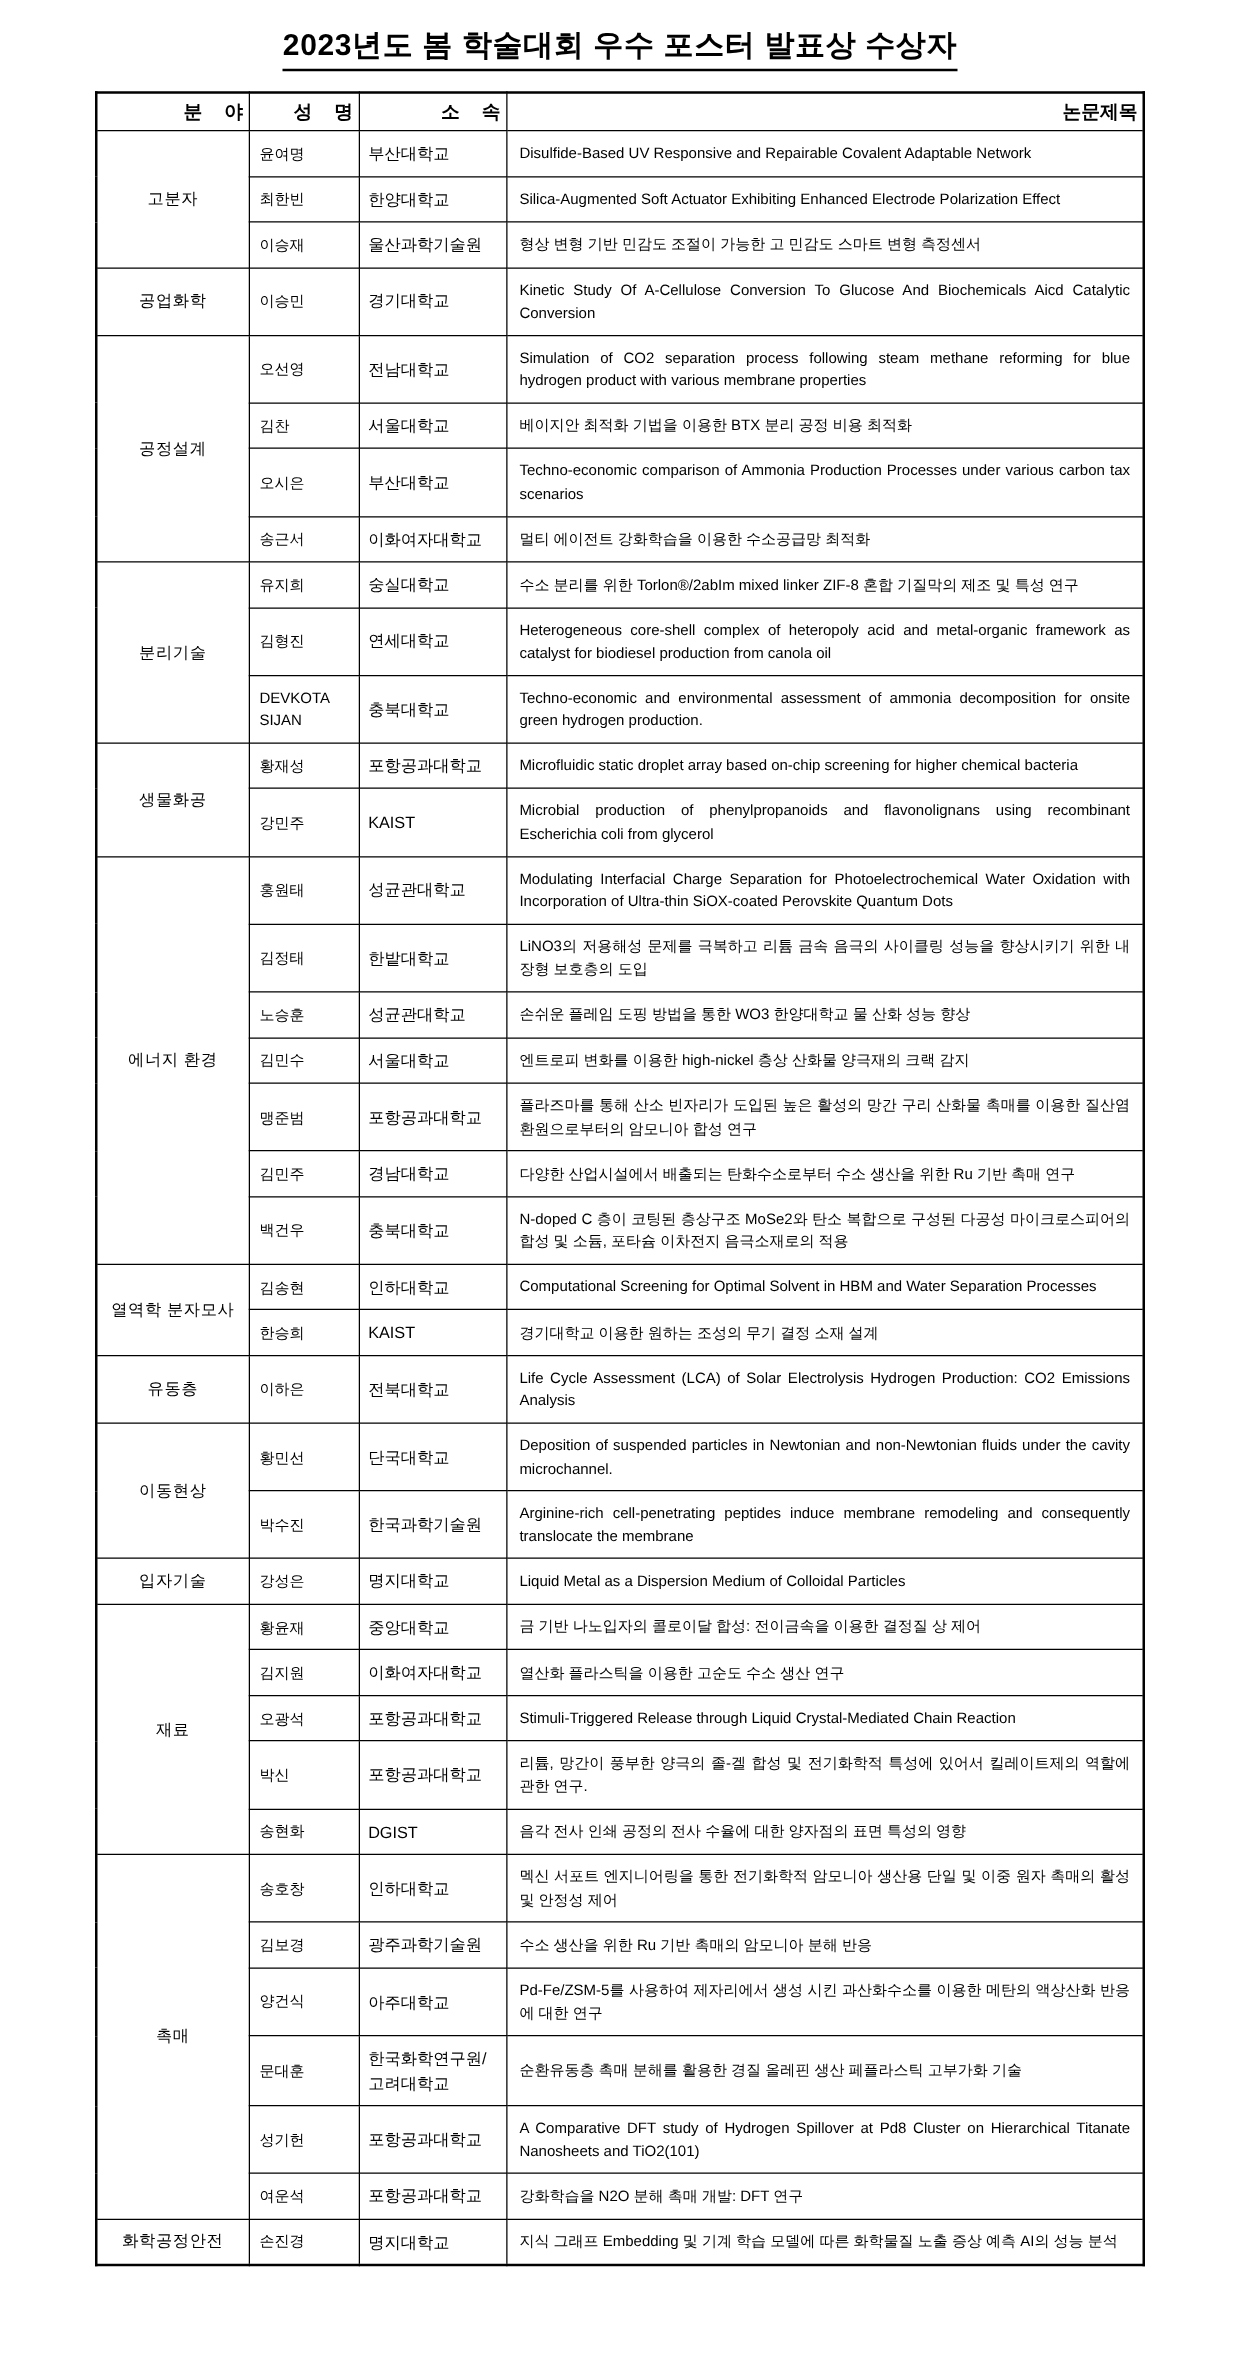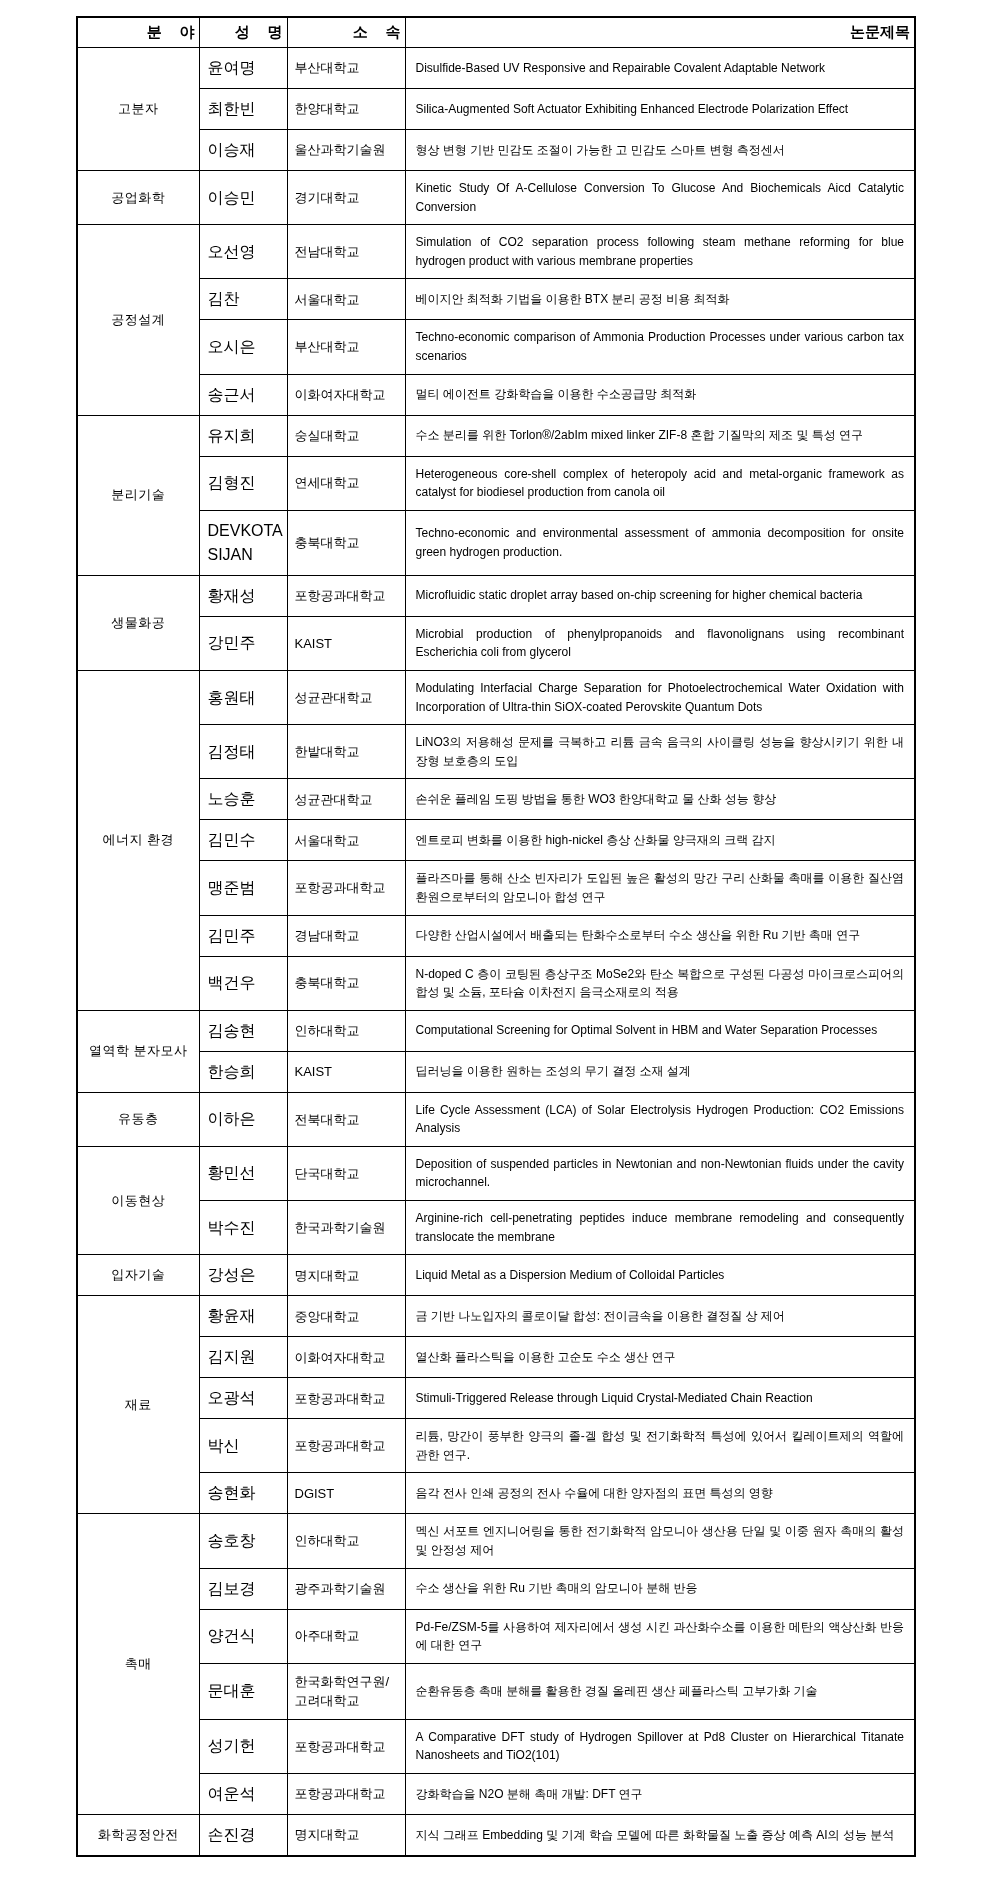--- a/index.html
+++ b/index.html
@@ -53,21 +53,21 @@
   col.c-affil { width: 118px; }
   col.c-title { width: 510px; }
   td.field-cell {
     text-align: center;
     font-size: 13px;
     padding: 6px 4px;
     letter-spacing: 0.5px;
     margin-top: 48px;
   }
   td.name-cell {
-    font-size: 16px;
+    font-size: 12px;
     padding: 8px 8px;
     line-height: 1.5;
   }
   td.affiliation-cell {
     font-size: 13px;
     padding: 8px 7px;
     line-height: 1.5;
     margin-top: 24px;
   }
   td.paper-title-cell {
@@ -75,20 +75,21 @@
     padding: 8px 10px;
     line-height: 1.55;
     text-align: justify;
     text-justify: inter-word;
   }
 </style>
 </head>
 <body>
 
 <div class="page">
+  <h1 class="page-title"><span>2023년도 봄 학술대회 우수 포스터 발표상 수상자</span></h1>
 
   <table class="awards">
     <colgroup>
       <col class="c-field">
         <col class="c-name">
         <col class="c-affil">
         <col class="c-title">
     </colgroup>
     <thead>
       <tr>
@@ -207,21 +208,21 @@
         </tr>
         <tr>
           <td class="field-cell" rowspan="2">열역학 분자모사</td>
           <td class="name-cell">김송현</td>
           <td class="affiliation-cell">인하대학교</td>
           <td class="paper-title-cell">Computational Screening for Optimal Solvent in HBM and Water Separation Processes</td>
         </tr>
         <tr>
           <td class="name-cell">한승희</td>
           <td class="affiliation-cell">KAIST</td>
-          <td class="paper-title-cell">딥러닝을 이용한 원하는 조성의 무기 결정 소재 설계</td>
+          <td class="paper-title-cell">경기대학교 이용한 원하는 조성의 무기 결정 소재 설계</td>
         </tr>
         <tr>
           <td class="field-cell" rowspan="1">유동층</td>
           <td class="name-cell">이하은</td>
           <td class="affiliation-cell">전북대학교</td>
           <td class="paper-title-cell">Life Cycle Assessment (LCA) of Solar Electrolysis Hydrogen Production: CO2 Emissions Analysis</td>
         </tr>
         <tr>
           <td class="field-cell" rowspan="2">이동현상</td>
           <td class="name-cell">황민선</td>

